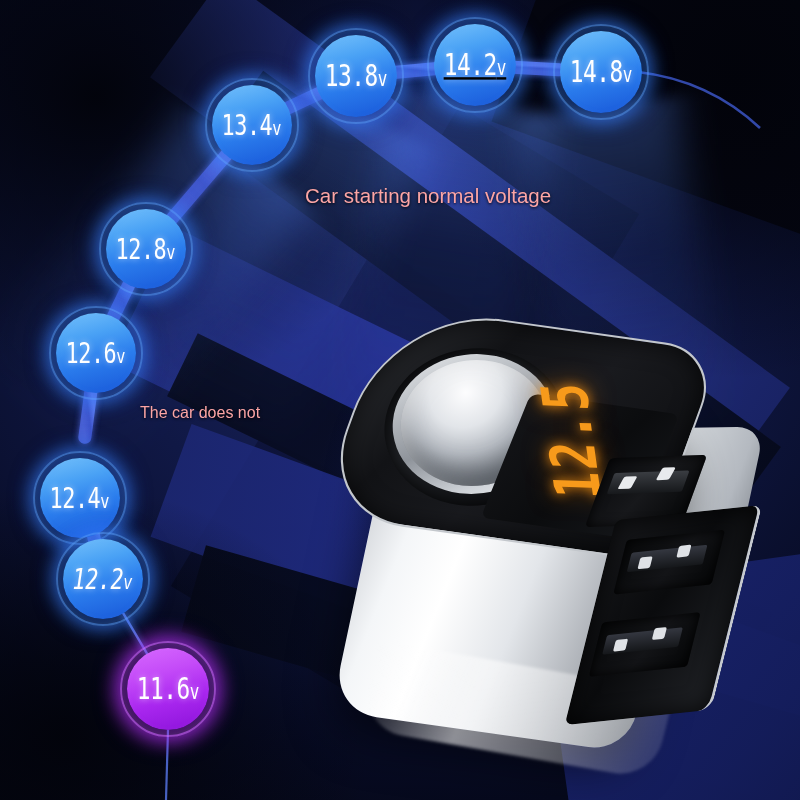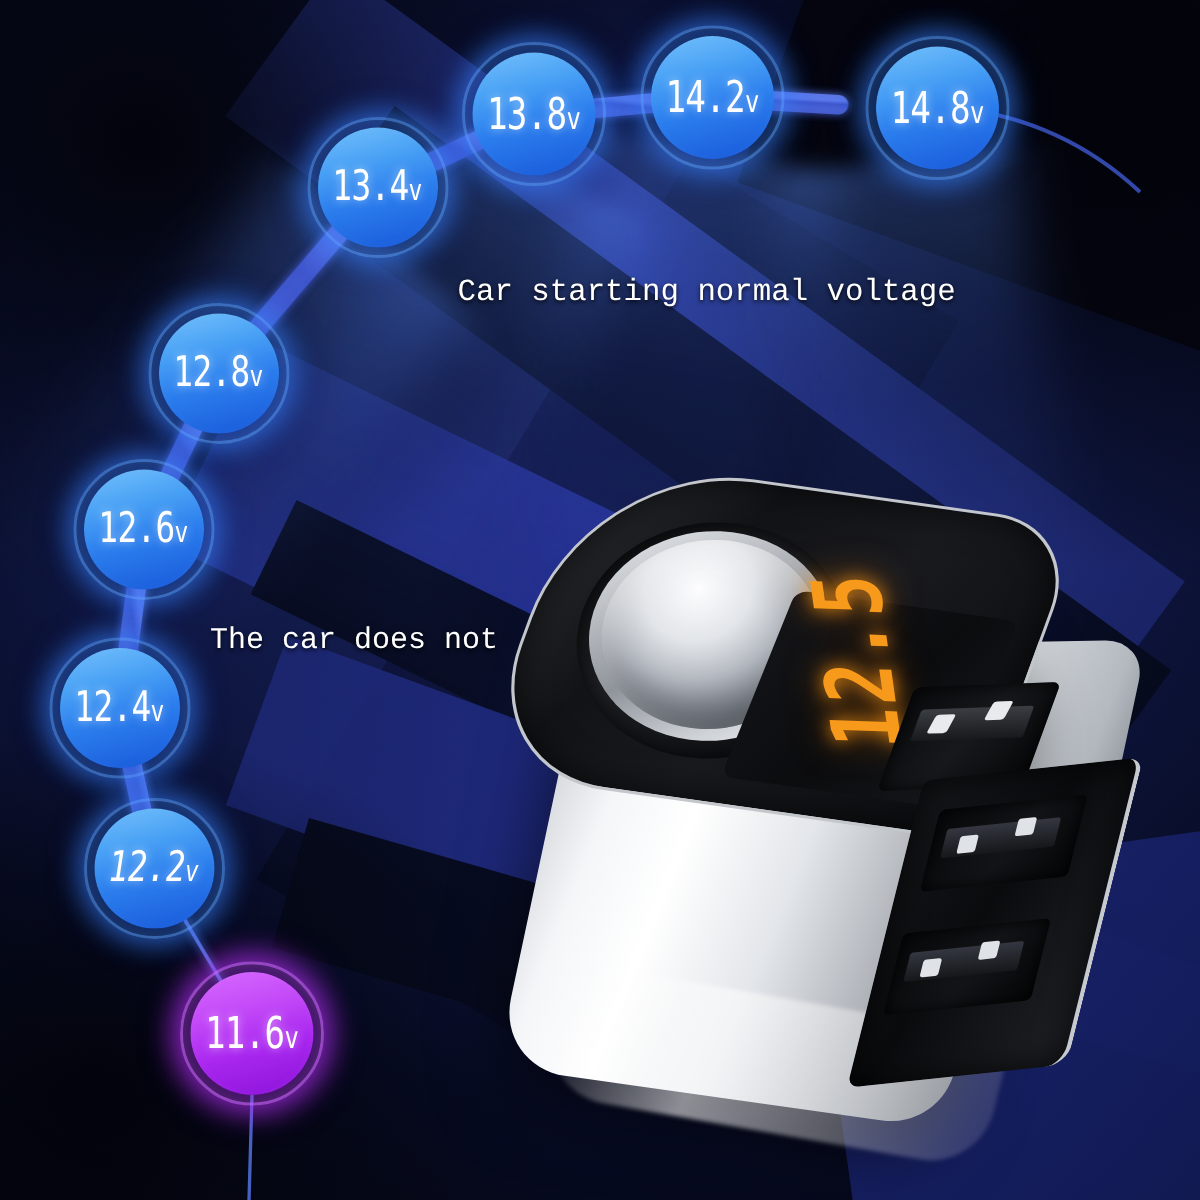--- a/index.html
+++ b/index.html
@@ -74,27 +74,26 @@
     font-weight:400;
     letter-spacing:-0.5px;
     white-space:nowrap;
     text-shadow:0 0 6px rgba(255,255,255,.55);
     transform:scaleY(1.22) scaleX(.95);
   }
   .bval .u{font-size:.70em;letter-spacing:0;}
 
   
   .label{
-    position:absolute;color:#ffffff;
+    position:absolute;color:#fca5a5;
     text-shadow:0 1px 3px rgba(0,0,0,.85);
     line-height:1.25;
-    font-family:Liberation Mono, monospace;
   }
   #label-starting{left:305px;top:183px;font-size:20.5px;}
-  #label-notstart{left:140px;top:403px;font-size:20px;margin-top:12px;}
+  #label-notstart{left:140px;top:403px;font-size:16px;}
 
   
   #product{position:absolute;left:330px;top:305px;width:470px;height:480px;}
   .body-main{
     position:absolute;left:35px;top:90px;width:300px;height:340px;
     background:linear-gradient(100deg,#c9ccd1 0%,#f4f6f8 18%,#ffffff 34%,#e3e6ea 56%,#aeb2b8 78%,#7e838a 100%);
     border-radius:64px 70px 40px 46px;
     transform:rotate(8deg) skewX(-4deg);
     box-shadow:0 18px 48px rgba(0,0,0,.62);
   }
@@ -230,45 +229,45 @@
         <line x1="170.0419025205464" y1="220.87551025898347" x2="227.9580974794536" y2="153.12448974101653" stroke="url(#lg)" stroke-width="13" stroke-linecap="round" opacity="0.92"></line>
         <line x1="285.47099464890937" y1="109.23001213657155" x2="321.6243838740931" y2="92.19620375162921" stroke="url(#lg)" stroke-width="13" stroke-linecap="round" opacity="0.92"></line>
         <line x1="393.8386857487967" y1="72.50230635935493" x2="437.1613142512033" y2="68.49769364064507" stroke="url(#lg)" stroke-width="13" stroke-linecap="round" opacity="0.92"></line>
         <line x1="512.9376036306448" y1="67.1767477492993" x2="559.0623963693552" y2="69.8232522507007" stroke="url(#lg)" stroke-width="13" stroke-linecap="round" opacity="0.92"></line>
       </g>
     <path id="tail" d="M168,730 L166,800" stroke="#5472e0" stroke-width="2.2" fill="none" opacity=".85"></path>
     <path id="head" d="M638,72 C690,78 730,100 760,128" stroke="#3f5ad0" stroke-width="2.6" fill="none" opacity=".8"></path>
   </svg>
 
   <div id="bubbles">
-      <div class="bubble blue" style="left: 584px; top: 31px; height: 82px; width: 82px;">
+      <div class="bubble blue" style="left: 560px; top: 31px; height: 82px; width: 82px;">
         <div class="ring"></div>
         <div class="bval" style="font-size: 24px;"><span>14.8</span><span class="u">v</span></div>
       </div>
-      <div class="bubble blue" style="left: 434px; top: 24px; height: 82px; width: 82px;">
+      <div class="bubble blue" style="left: 434px; top: 24px; height: 82px; width: 82px; text-decoration: underline;">
         <div class="ring"></div>
         <div class="bval" style="font-size: 24px;"><span>14.2</span><span class="u">v</span></div>
       </div>
       <div class="bubble blue" style="left: 315px; top: 35px; height: 82px; width: 82px;">
         <div class="ring"></div>
         <div class="bval" style="font-size: 24px;"><span>13.8</span><span class="u">v</span></div>
       </div>
       <div class="bubble blue" style="left: 212px; top: 85px; height: 80px; width: 80px;">
         <div class="ring"></div>
         <div class="bval" style="font-size: 23px;"><span>13.4</span><span class="u">v</span></div>
       </div>
       <div class="bubble blue" style="left: 106px; top: 209px; height: 80px; width: 80px;">
         <div class="ring"></div>
         <div class="bval" style="font-size: 23px;"><span>12.8</span><span class="u">v</span></div>
       </div>
       <div class="bubble blue" style="left: 56px; top: 313px; height: 80px; width: 80px;">
         <div class="ring"></div>
         <div class="bval" style="font-size: 23px;"><span>12.6</span><span class="u">v</span></div>
       </div>
-      <div class="bubble blue" style="left: 40px; top: 432px; height: 80px; width: 80px;">
+      <div class="bubble blue" style="left: 40px; top: 458px; height: 80px; width: 80px;">
         <div class="ring"></div>
         <div class="bval" style="font-size: 23px;"><span>12.4</span><span class="u">v</span></div>
       </div>
       <div class="bubble blue" style="left: 63px; top: 539px; height: 80px; width: 80px; font-style: italic;">
         <div class="ring"></div>
         <div class="bval" style="font-size: 23px;"><span>12.2</span><span class="u">v</span></div>
       </div>
       <div class="bubble purple" style="left: 127px; top: 648px; height: 82px; width: 82px;">
         <div class="ring"></div>
         <div class="bval" style="font-size: 24px;"><span>11.6</span><span class="u">v</span></div>

